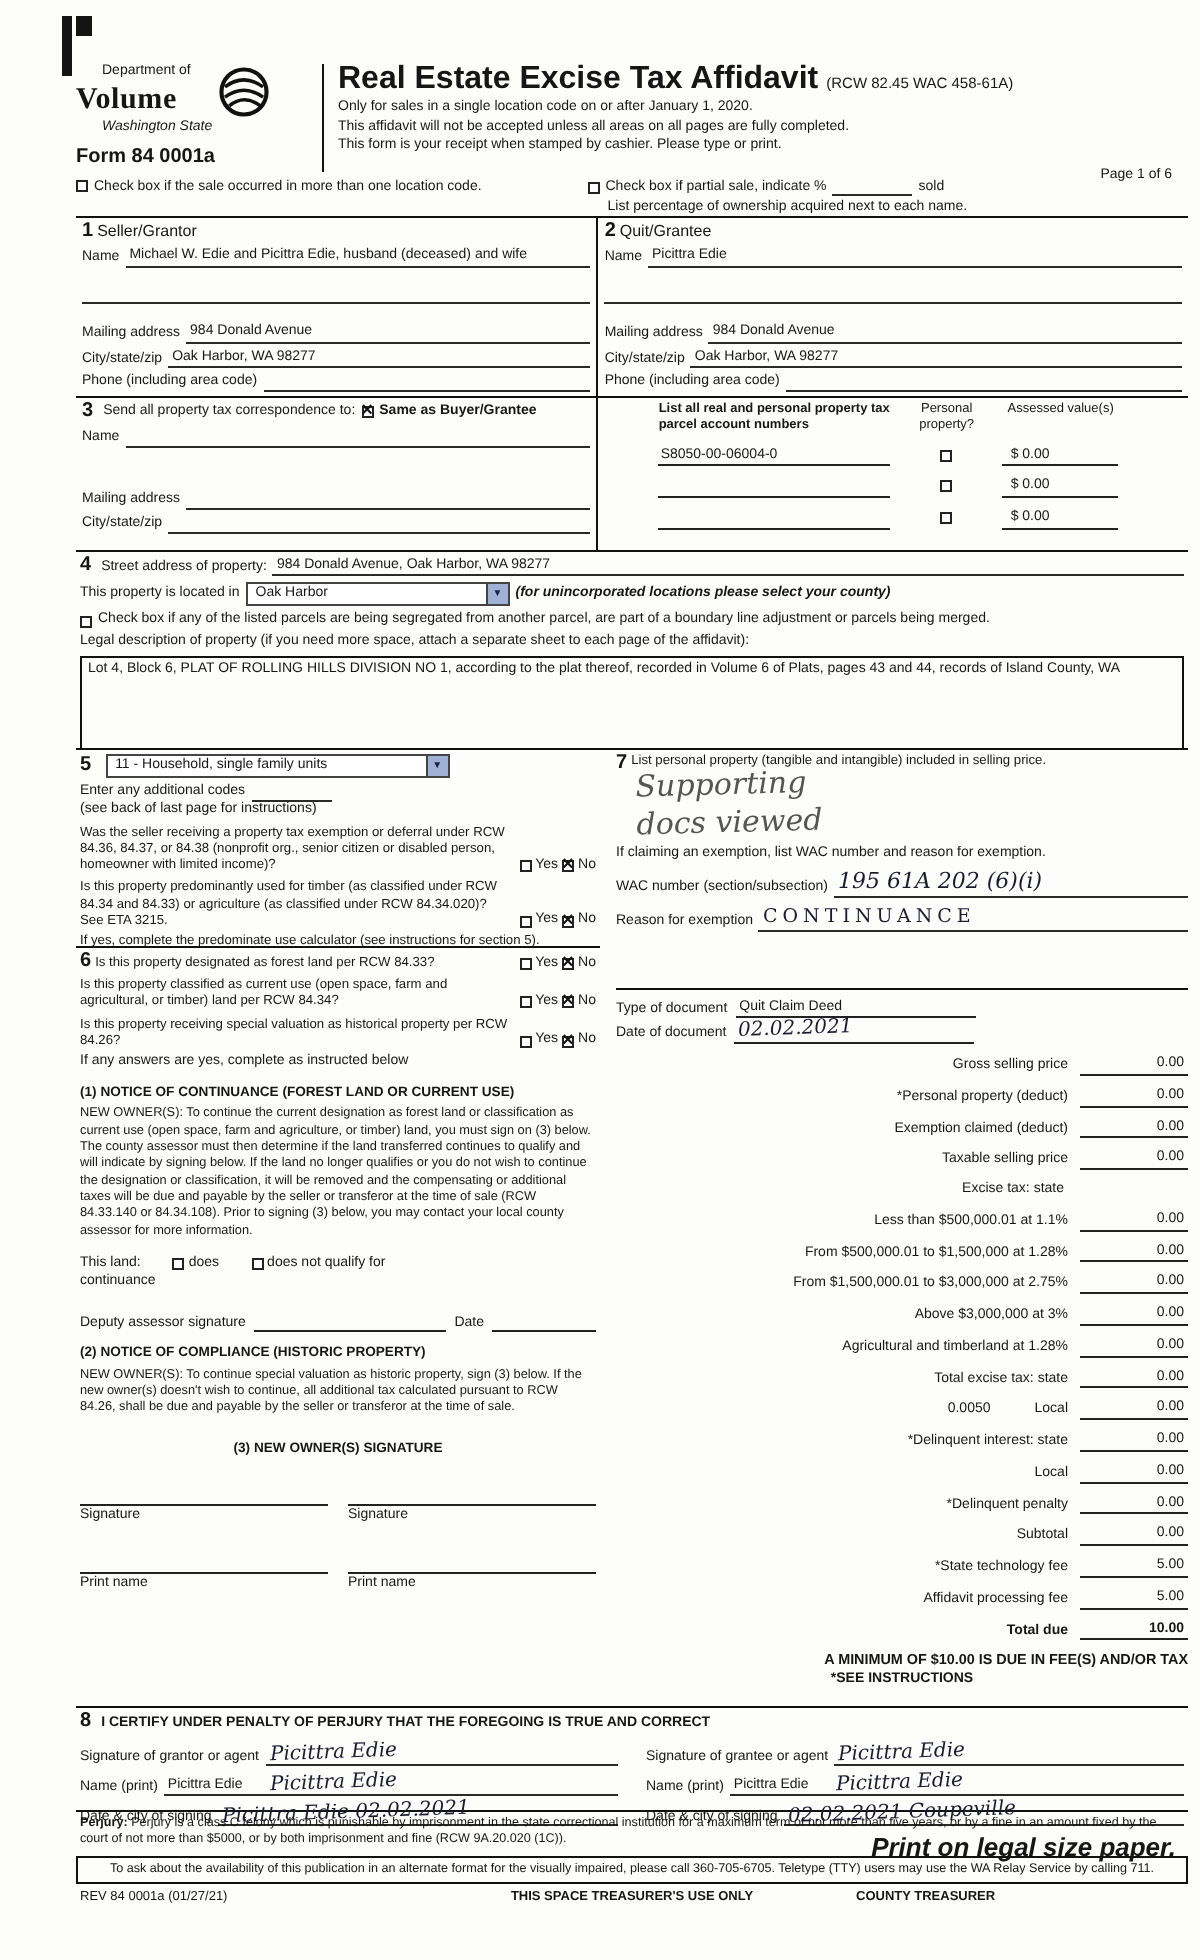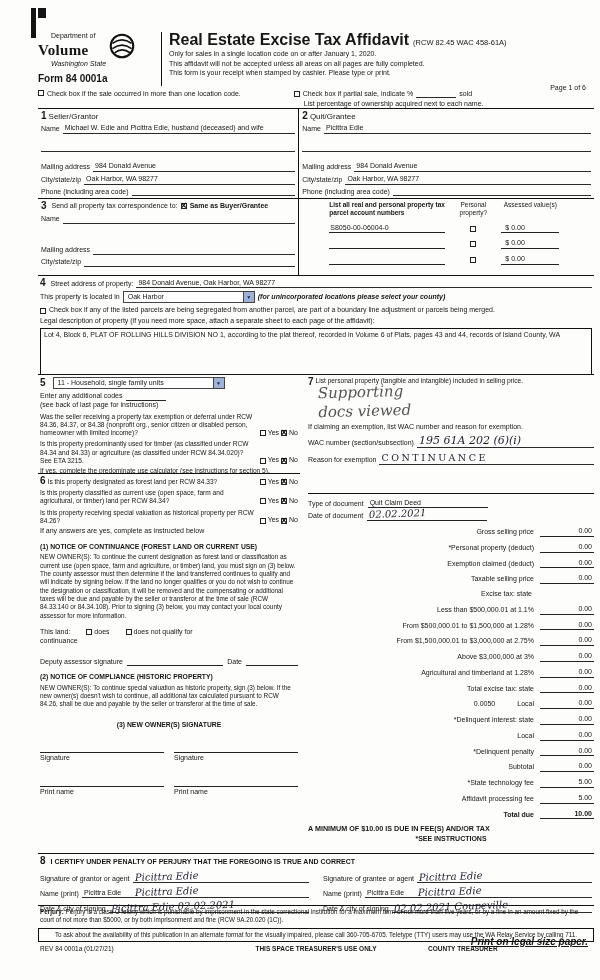--- a/index.html
+++ b/index.html
@@ -22,21 +22,21 @@
   .hand { font-family:"DejaVu Serif", serif; font-style:italic; color:#1c1c30; }
   .handsig { font-size:10px; line-height:0.8; display:inline-block; transform:rotate(-2deg); }
   .hand-wac { font-size:11px; line-height:0.9; }
   .hand-caps { font-family:"DejaVu Serif", serif; font-size:9.5px; letter-spacing:2.5px; color:#1c1c30; }
   .typed { margin-right:14px; }
 
   
   .art1 { position:absolute; left:31px; top:8px; width:5px; height:30px; background:#141414; }
   .art2 { position:absolute; left:38px; top:8px; width:8px; height:10px; background:#141414; }
   .pageno { position:absolute; right:14px; top:84px; font-size:7px; }
-  .printnote { position:absolute; right:12px; top:936px; font-weight:700; font-style:italic; font-size:10px;text-decoration:underline; }
+  .printnote { position:absolute; right:12px; top:916px; font-weight:700; font-style:italic; font-size:13px; }
   .stamp { position:absolute; left:42px; top:946px; font-family:"DejaVu Sans Mono", monospace;
            font-size:9.5px; font-weight:700; letter-spacing:1px; color:#222; }
 
   
   .hdr { display:flex; gap:7px; margin-top:26px; min-height:52px; }
   .hcol1 { width:116px; flex:none; }
   .logo-row { display:flex; align-items:flex-start; gap:3px; }
   .dept-of { font-size:7px; padding-left:13px; }
   .revenue { font-family:"Liberation Serif", serif; font-weight:700; font-size:15px; letter-spacing:.3px; }
   .wa-state { font-style:italic; font-size:7px; padding-left:13px; }
@@ -104,21 +104,21 @@
   .docblock { margin-top:28px; border-top:1px solid #111; padding-top:3px; }
   .drow { display:flex; align-items:flex-end; gap:4px; margin-top:2px; }
   .dfill { width:120px; border-bottom:1px solid #222; min-height:8px; padding:0 2px; }
   .taxtable { margin-top:4px; }
   .taxrow { display:flex; justify-content:flex-end; align-items:flex-end; margin-top:6px; }
   .tlabel { text-align:right; }
   .tprefix { margin-right:22px; }
   .tval { width:54px; margin-left:6px; border-bottom:1px solid #222; text-align:right; padding:0 2px; flex:none; }
   .excisehead { text-align:right; margin-right:62px; margin-top:6px; }
   .totalrow .tlabel, .totalrow .tval { font-weight:700; }
-  .minnote { font-weight:700; text-align:left; margin-top:5px; font-size:7.2px; }
+  .minnote { font-weight:700; text-align:right; margin-top:5px; font-size:7.2px; }
   .seeinstr { font-weight:700; text-align:center; margin-top:2px; }
 
   .s8 { padding:2px; height:52px; }
   .certrow { display:flex; gap:3px; align-items:flex-end; }
   .s8cols { display:flex; gap:14px; margin-top:2px; }
   .s8col { flex:1; }
   .s8row { display:flex; align-items:flex-end; gap:3px; margin-top:2px; height:13px; }
 
   .perjury { border-top:1px solid #111; padding:2px; font-size:6.3px; line-height:1.25; }
   .ttybox { border:1px solid #111; margin-top:2px; padding:2px 6px; font-size:6.3px; text-align:center; }

